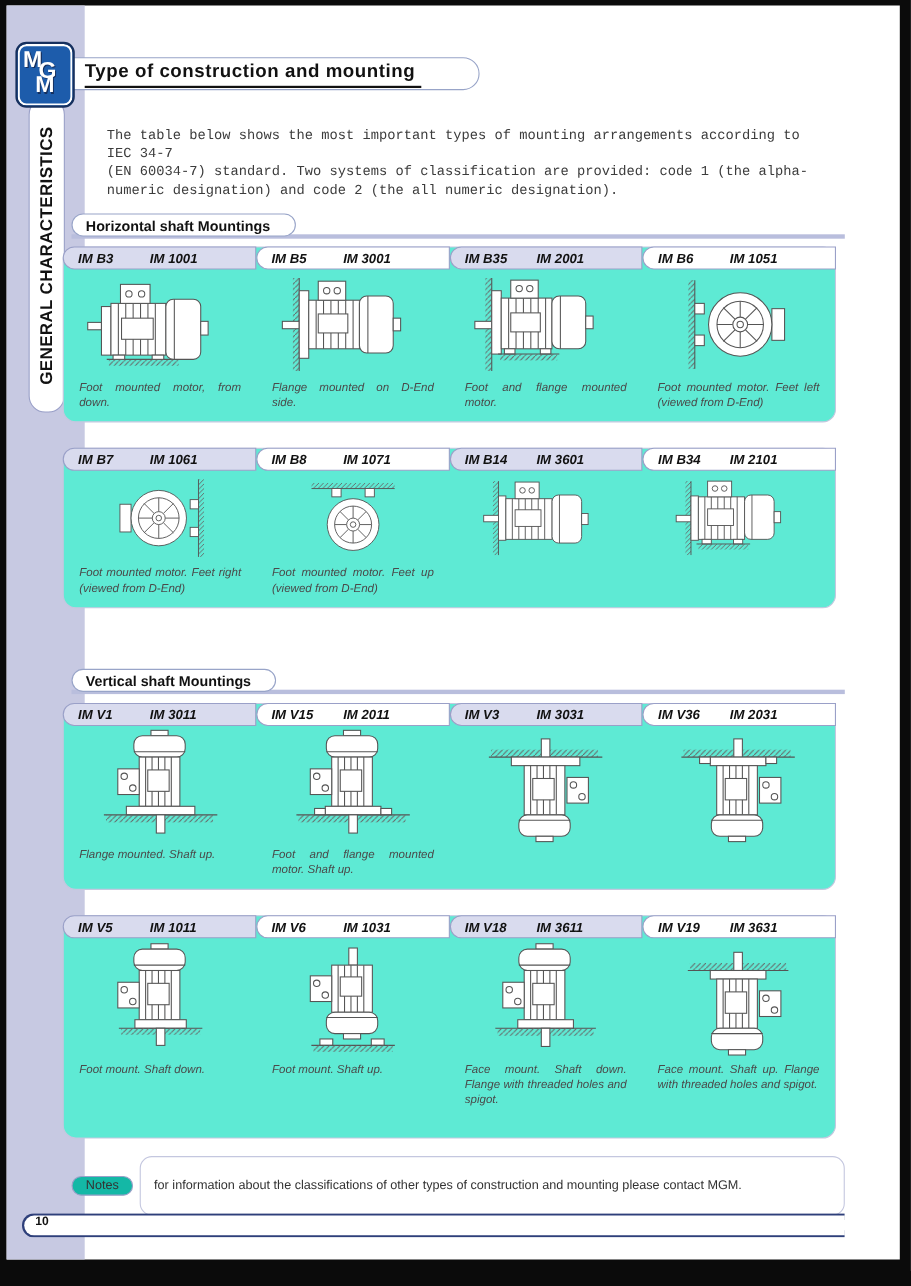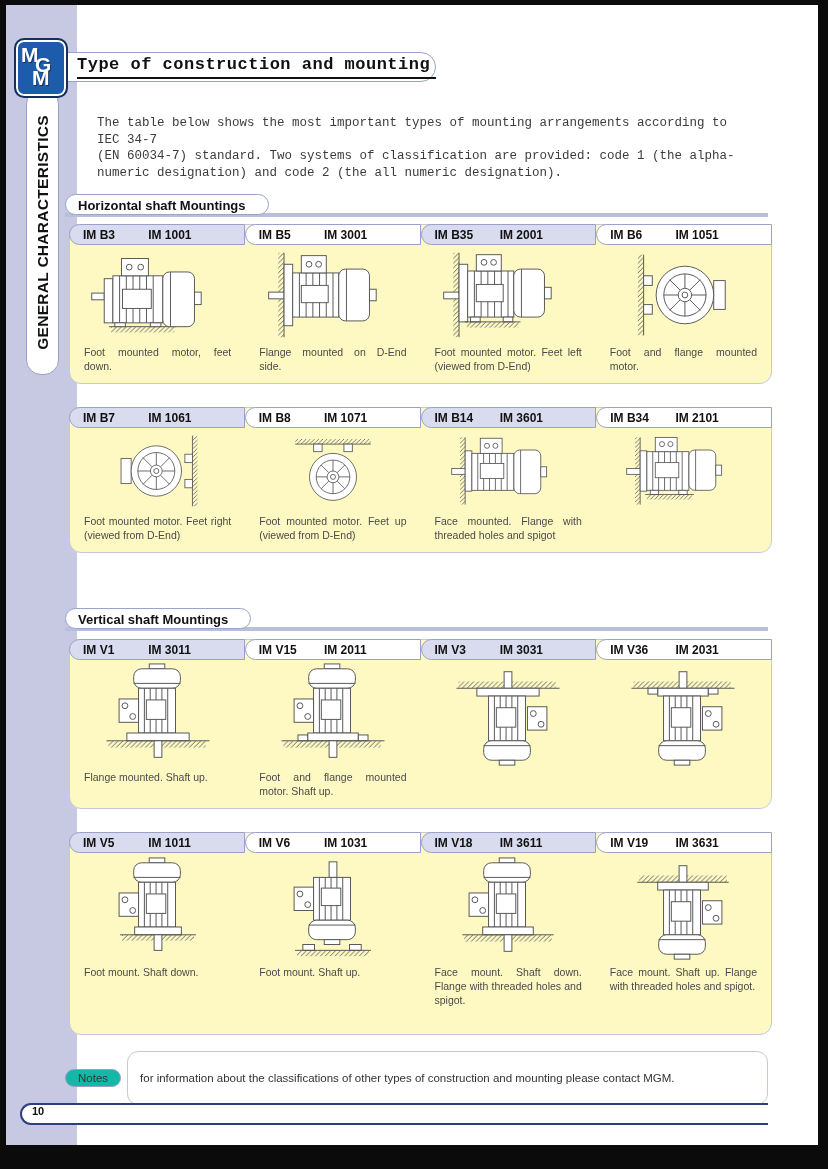--- a/index.html
+++ b/index.html
@@ -7,28 +7,28 @@
   .page{position:relative;width:828px;height:1169px;background:#0b0b0b;margin:0 auto;overflow:hidden;}
   .paper{position:absolute;left:6px;top:5px;width:812px;height:1140px;background:#ffffff;}
   .sidebar{position:absolute;left:0;top:0;width:71px;height:100%;background:#c7c9e2;}
   .logo{position:absolute;left:8px;top:33px;width:50px;height:56px;background:#1d5cab;border:2px solid #16305e;border-radius:10px;box-shadow:inset 0 0 0 2px #fff;z-index:5;}
   .logo span{position:absolute;color:#fff;font-weight:bold;font-size:21px;line-height:1;text-shadow:1px 1px 0 #16305e;}
   .logo .l1{left:5px;top:4px;}
   .logo .l2{left:19px;top:14px;}
   .logo .l3{left:16px;top:27px;}
   .side-strip{position:absolute;left:20px;top:84px;width:31px;height:284px;background:#fff;border:1px solid #9aa0c8;border-radius:15px;display:flex;align-items:center;justify-content:center;z-index:2;}
   .side-strip .vtxt{writing-mode:vertical-rl;transform:rotate(180deg);font-weight:bold;font-size:15.5px;color:#111;letter-spacing:0.3px;white-space:nowrap;}
-  .title-bar{position:absolute;left:56px;top:47px;width:374px;height:30px;background:#fff;border:1px solid #98a4c8;border-radius:4px 15px 15px 4px;display:flex;align-items:center;padding-left:14px;box-sizing:border-box;z-index:4;font-family:Liberation Mono, monospace;}
+  .title-bar{position:absolute;left:56px;top:47px;width:374px;height:30px;background:#fff;border:1px solid #98a4c8;border-radius:4px 15px 15px 4px;display:flex;align-items:center;padding-left:14px;box-sizing:border-box;z-index:4;}
   .title-bar .t{font-weight:bold;font-size:17px;color:#111;letter-spacing:0.5px;border-bottom:2px solid #111;padding:0 6px 3px 0;white-space:nowrap;}
   .intro{position:absolute;left:91px;top:110px;width:660px;font-size:12.5px;color:#3c3c3c;line-height:1.32;z-index:3;font-family:Liberation Mono, monospace;}
   .sec-header{position:absolute;left:59px;width:703px;height:24px;border-bottom:4px solid #b9bedd;z-index:3;}
   .sec-header .pillh{position:absolute;left:0;bottom:-2px;background:#fff;border:1px solid #98a4c8;border-radius:12px;padding:3px 22px 1px 12px;font-weight:bold;font-size:13px;color:#111;white-space:nowrap;}
   .sec1{top:184px;}
   .sec2{top:598px;}
-  .group{position:absolute;left:63px;width:703px;background:#fef9c3;border:1px solid #c4c7df;border-radius:12px;box-sizing:border-box;z-index:3;}
+  .group{position:absolute;left:51px;width:703px;background:#5eead4;border:1px solid #c4c7df;border-radius:12px;box-sizing:border-box;z-index:3;font-style:italic;}
   .g1{top:219px;}
   .g2{top:402px;}
   .g3{top:634px;}
   .g4{top:827px;}
   .pills{display:grid;grid-template-columns:repeat(4,1fr);margin:-1px -1px 0 -1px;}
   .pill{height:21px;border:1px solid #9aa0c8;border-radius:11px 0 0 11px;display:flex;align-items:center;font-weight:bold;font-size:12px;color:#111;box-sizing:border-box;background:#fff;}
   .pill.lav{background:#d9dbee;}
   .pill .c1{padding-left:13px;width:45%;box-sizing:border-box;white-space:nowrap;}
   .pill .c2{white-space:nowrap;}
   .diagrams{display:grid;grid-template-columns:repeat(4,1fr);align-items:center;justify-items:center;}
@@ -492,24 +492,24 @@
               <use href="#d-b35"></use>
             </svg>
           </div>
         <div class="dg">
             <svg class="motor" width="148" height="96">
               <use href="#d-b6"></use>
             </svg>
           </div>
       </div>
       <div class="captions">
-        <div class="cap">Foot mounted motor, feet down.</div>
+        <div class="cap">Foot mounted motor, from down.</div>
         <div class="cap">Flange mounted on D-End side.</div>
+        <div class="cap">Foot and flange mounted motor.</div>
         <div class="cap">Foot mounted motor. Feet left (viewed from D-End)</div>
-        <div class="cap">Foot and flange mounted motor.</div>
       </div>
     </div>
 
     <div class="group g2">
       <div class="pills">
         <div class="pill lav">
           <span class="c1">IM B7</span>
           <span class="c2">IM 1061</span>
         </div>
         <div class="pill">
@@ -543,21 +543,20 @@
           </div>
         <div class="dg">
             <svg class="motor" width="130" height="84">
               <use href="#d-b34"></use>
             </svg>
           </div>
       </div>
       <div class="captions">
         <div class="cap">Foot mounted motor. Feet right (viewed from D-End)</div>
         <div class="cap">Foot mounted motor. Feet up (viewed from D-End)</div>
-        <div class="cap">Face mounted. Flange with threaded holes and spigot</div>
       </div>
     </div>
 
     <div class="sec-header sec2">
       <span class="pillh">Vertical shaft Mountings</span>
     </div>
 
     <div class="group g3">
       <div class="pills">
         <div class="pill lav">

